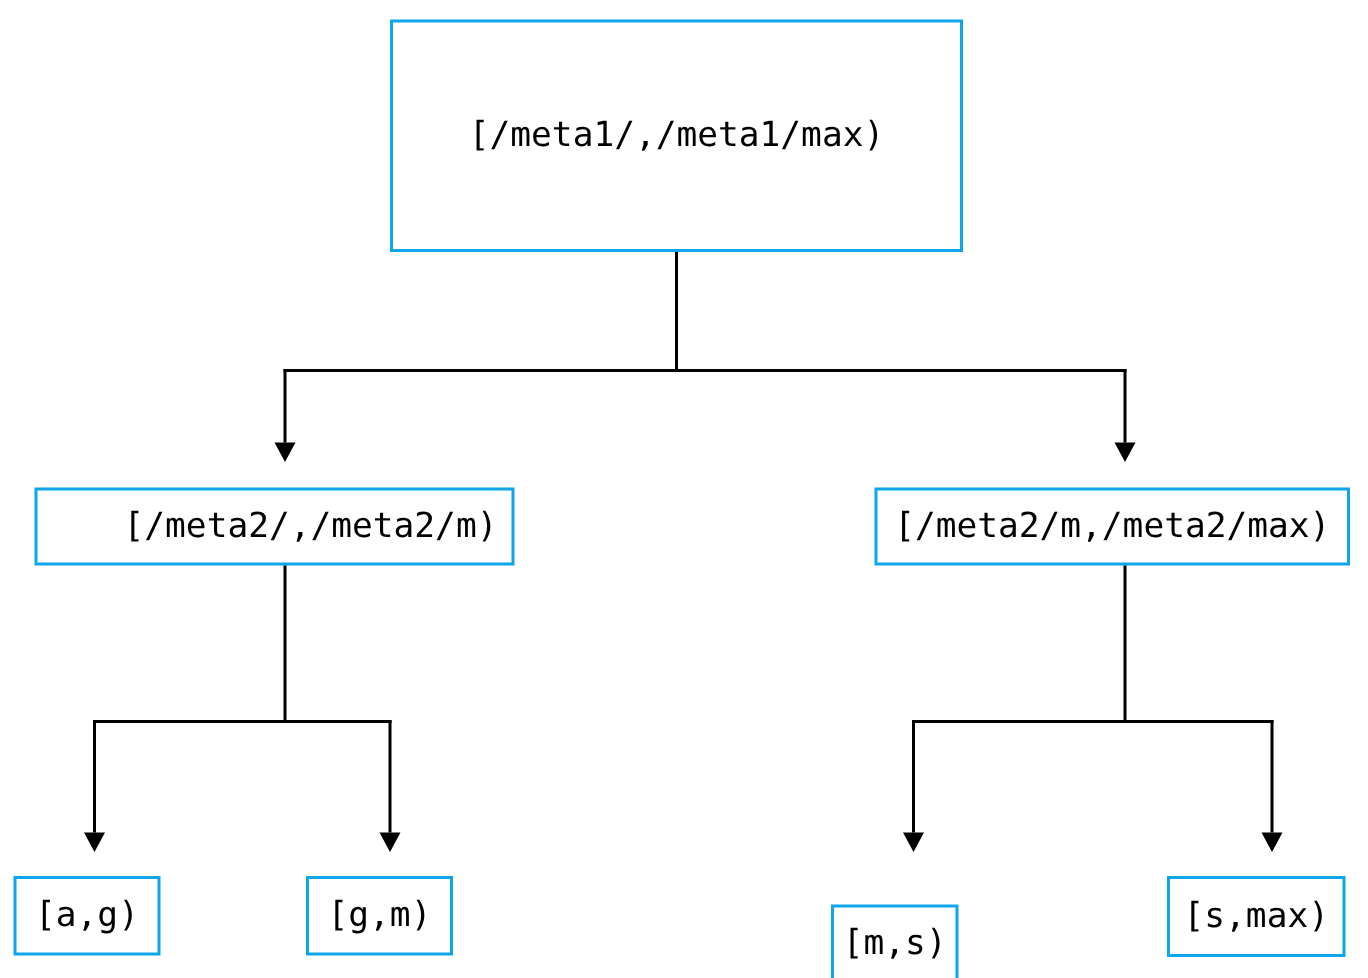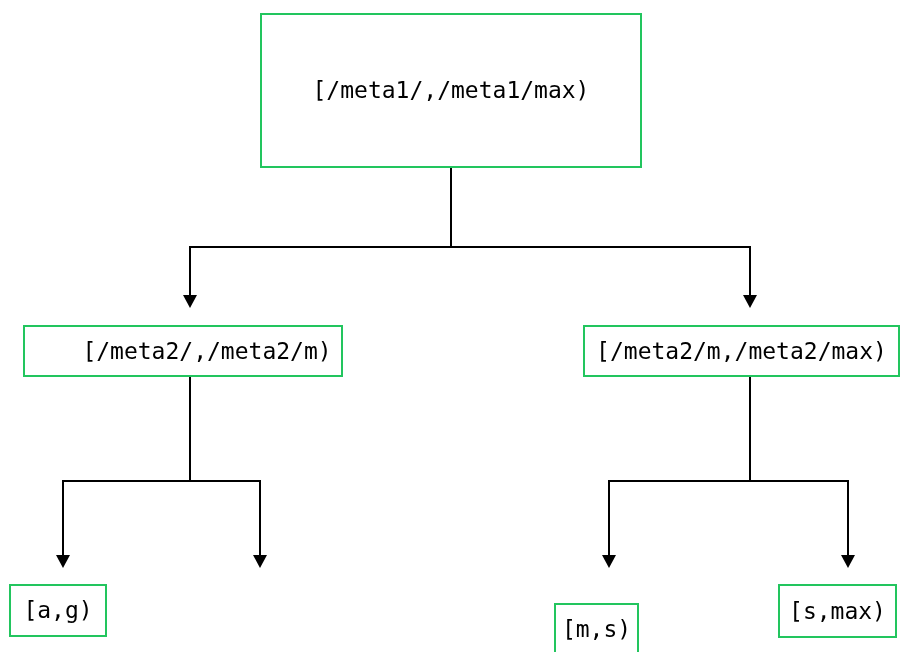--- a/index.html
+++ b/index.html
@@ -12,21 +12,21 @@
     width: 912px;
     height: 652px;
     background: #ffffff;
     font-family: "DejaVu Sans Mono", "Liberation Mono", monospace;
     color: #000000;
     overflow: hidden;
   }
   .node {
     position: absolute;
     box-sizing: border-box;
-    border: 2px solid #22c55e;
+    border: 2px solid #0ea5e9;
     background: #ffffff;
     display: flex;
     align-items: center;
     justify-content: center;
     font-size: 23px;
     line-height: 1;
     white-space: nowrap;
   }
   .node-root      { left: 260px; top: 13px;  width: 382px; height: 155px; }
   .node-mid-left  { left: 23px;  top: 325px; width: 320px; height: 52px; padding-left: 48px; }
@@ -93,20 +93,23 @@
   </div>
 
   <div class="node node-mid-right">
     <span>[/meta2/m,/meta2/max)</span>
   </div>
 
   <div class="node node-leaf-ag">
     <span>[a,g)</span>
   </div>
 
+  <div class="node node-leaf-gm">
+    <span>[g,m)</span>
+  </div>
 
   <div class="node node-leaf-ms">
     <span>[m,s)</span>
   </div>
 
   <div class="node node-leaf-smax">
     <span>[s,max)</span>
   </div>
 
   <div class="vline e1-stem"></div>

